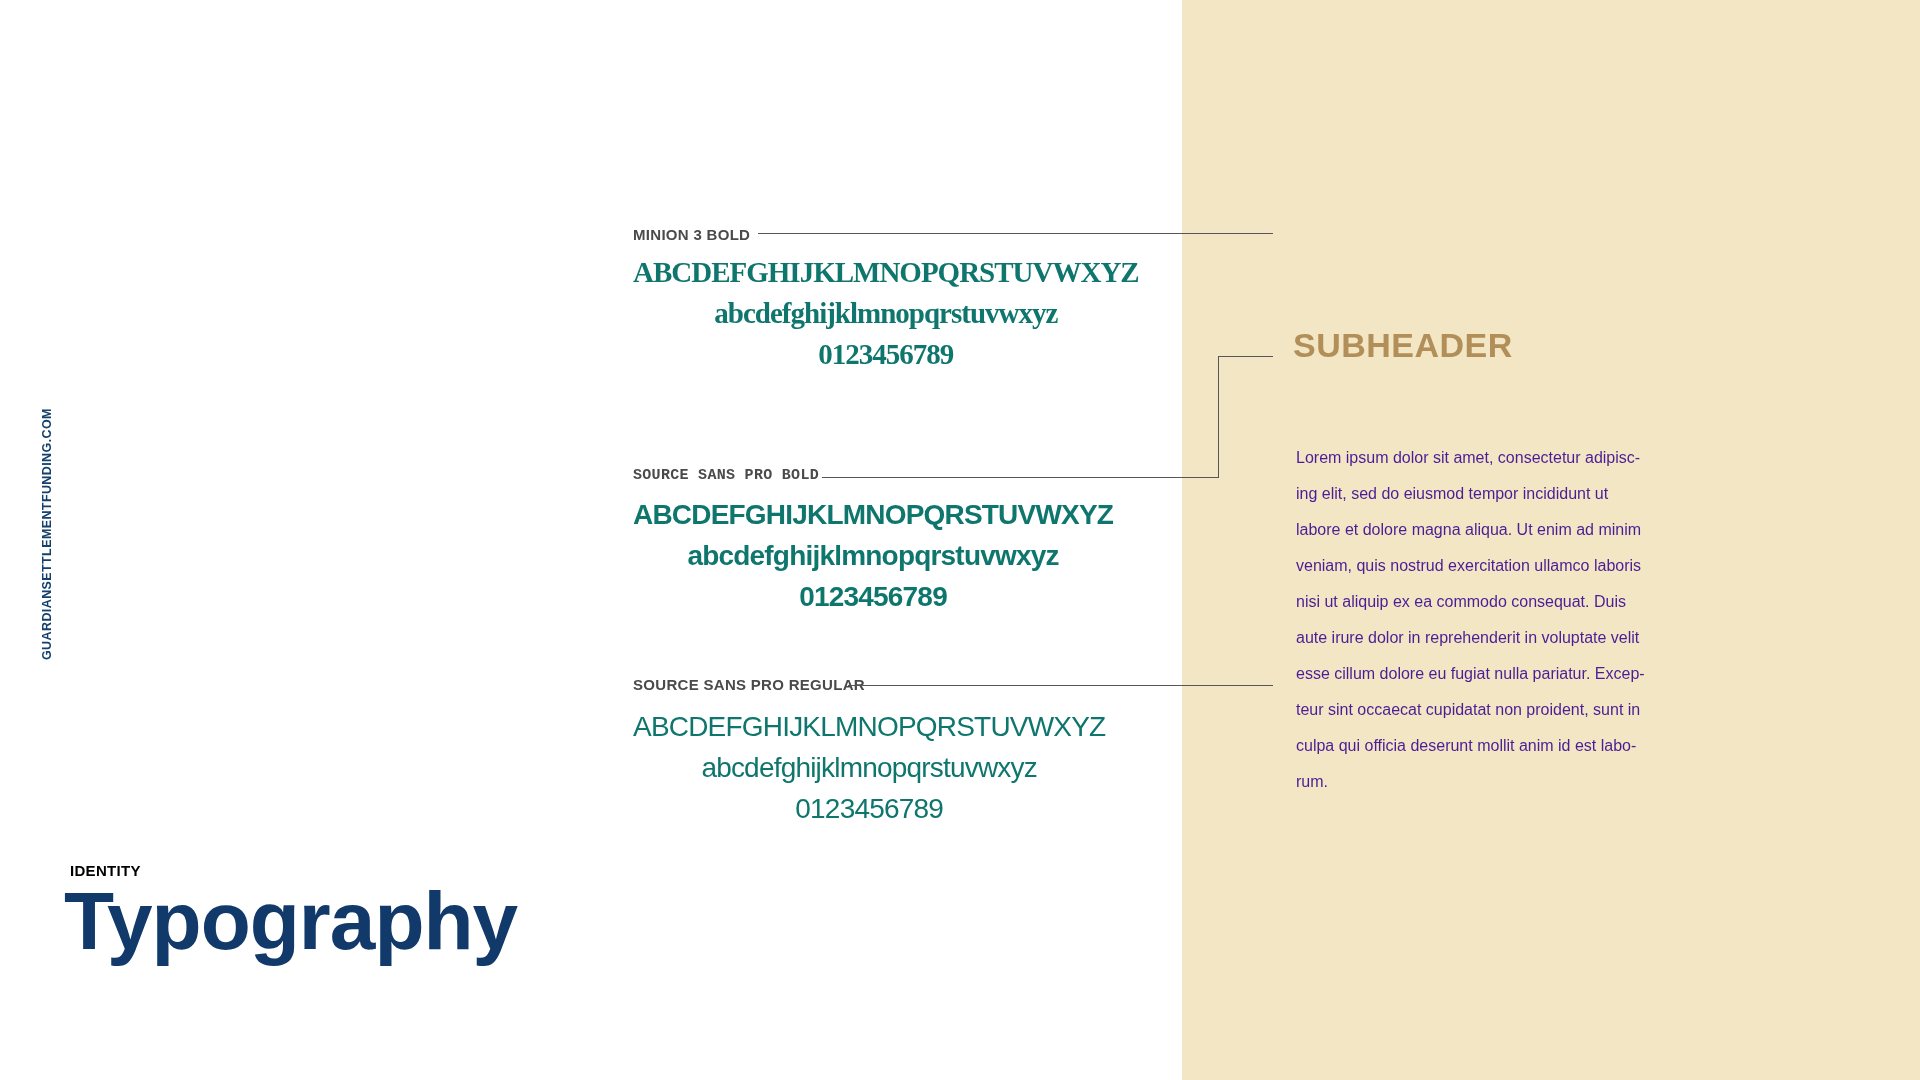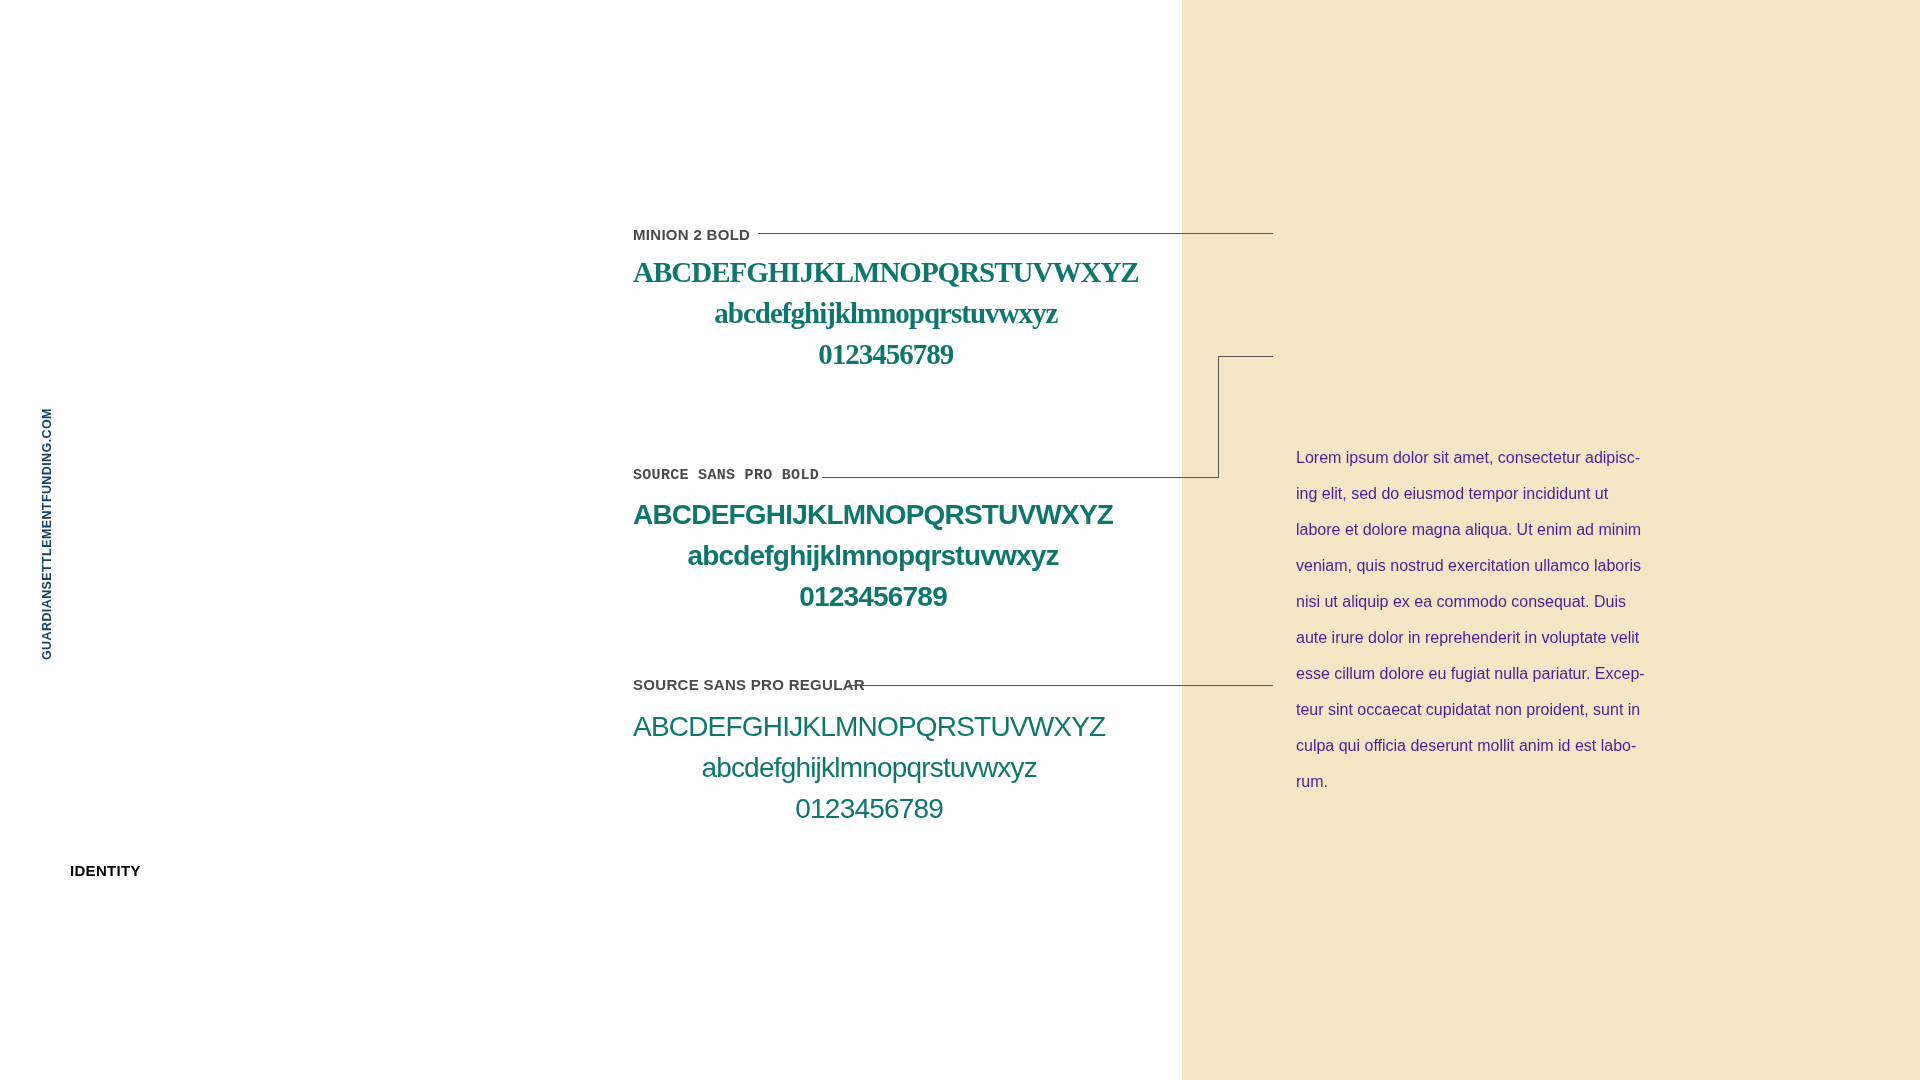--- a/index.html
+++ b/index.html
@@ -74,21 +74,21 @@
 </style>
 </head>
 <body>
 
 <div id="canvas">
 
   <div class="abs panel"></div>
 
   <div class="abs vertical-url">GUARDIANSETTLEMENTFUNDING.COM</div>
 
-  <div class="abs spec-label" style="top:226px;">MINION 2 BOLD</div>
+  <div class="abs spec-label" style="top:226px;">MINION 3 BOLD</div>
   <div class="abs hline" style="left:758px;top:233px;width:515px;"></div>
   <div class="abs spec-block serif-spec" style="top:252px;">
     <div class="spec-row">ABCDEFGHIJKLMNOPQRSTUVWXYZ</div>
     <div class="spec-row">abcdefghijklmnopqrstuvwxyz</div>
     <div class="spec-row">0123456789</div>
   </div>
 
   <div class="abs spec-label" style="top:467px;font-family:Liberation Mono, monospace;">SOURCE SANS PRO BOLD</div>
   <div class="abs hline" style="left:822px;top:477px;width:397px;"></div>
   <div class="abs vline" style="left:1218px;top:356px;height:122px;"></div>
@@ -101,21 +101,23 @@
 
   <div class="abs spec-label" style="top:676px;">SOURCE SANS PRO REGULAR</div>
   <div class="abs hline" style="left:848px;top:685px;width:425px;"></div>
   <div class="abs spec-block sans-reg-spec" style="top:706px;">
     <div class="spec-row">ABCDEFGHIJKLMNOPQRSTUVWXYZ</div>
     <div class="spec-row">abcdefghijklmnopqrstuvwxyz</div>
     <div class="spec-row">0123456789</div>
   </div>
 
   <div class="abs eyebrow">IDENTITY</div>
+  <div class="abs page-title">Typography</div>
 
+  <div class="abs panel-subheader">SUBHEADER</div>
   <div class="abs panel-body">Lorem ipsum dolor sit amet, consectetur adipisc-
 ing elit, sed do eiusmod tempor incididunt ut
 labore et dolore magna aliqua. Ut enim ad minim
 veniam, quis nostrud exercitation ullamco laboris
 nisi ut aliquip ex ea commodo consequat. Duis
 aute irure dolor in reprehenderit in voluptate velit
 esse cillum dolore eu fugiat nulla pariatur. Excep-
 teur sint occaecat cupidatat non proident, sunt in
 culpa qui officia deserunt mollit anim id est labo-
 rum.</div>

